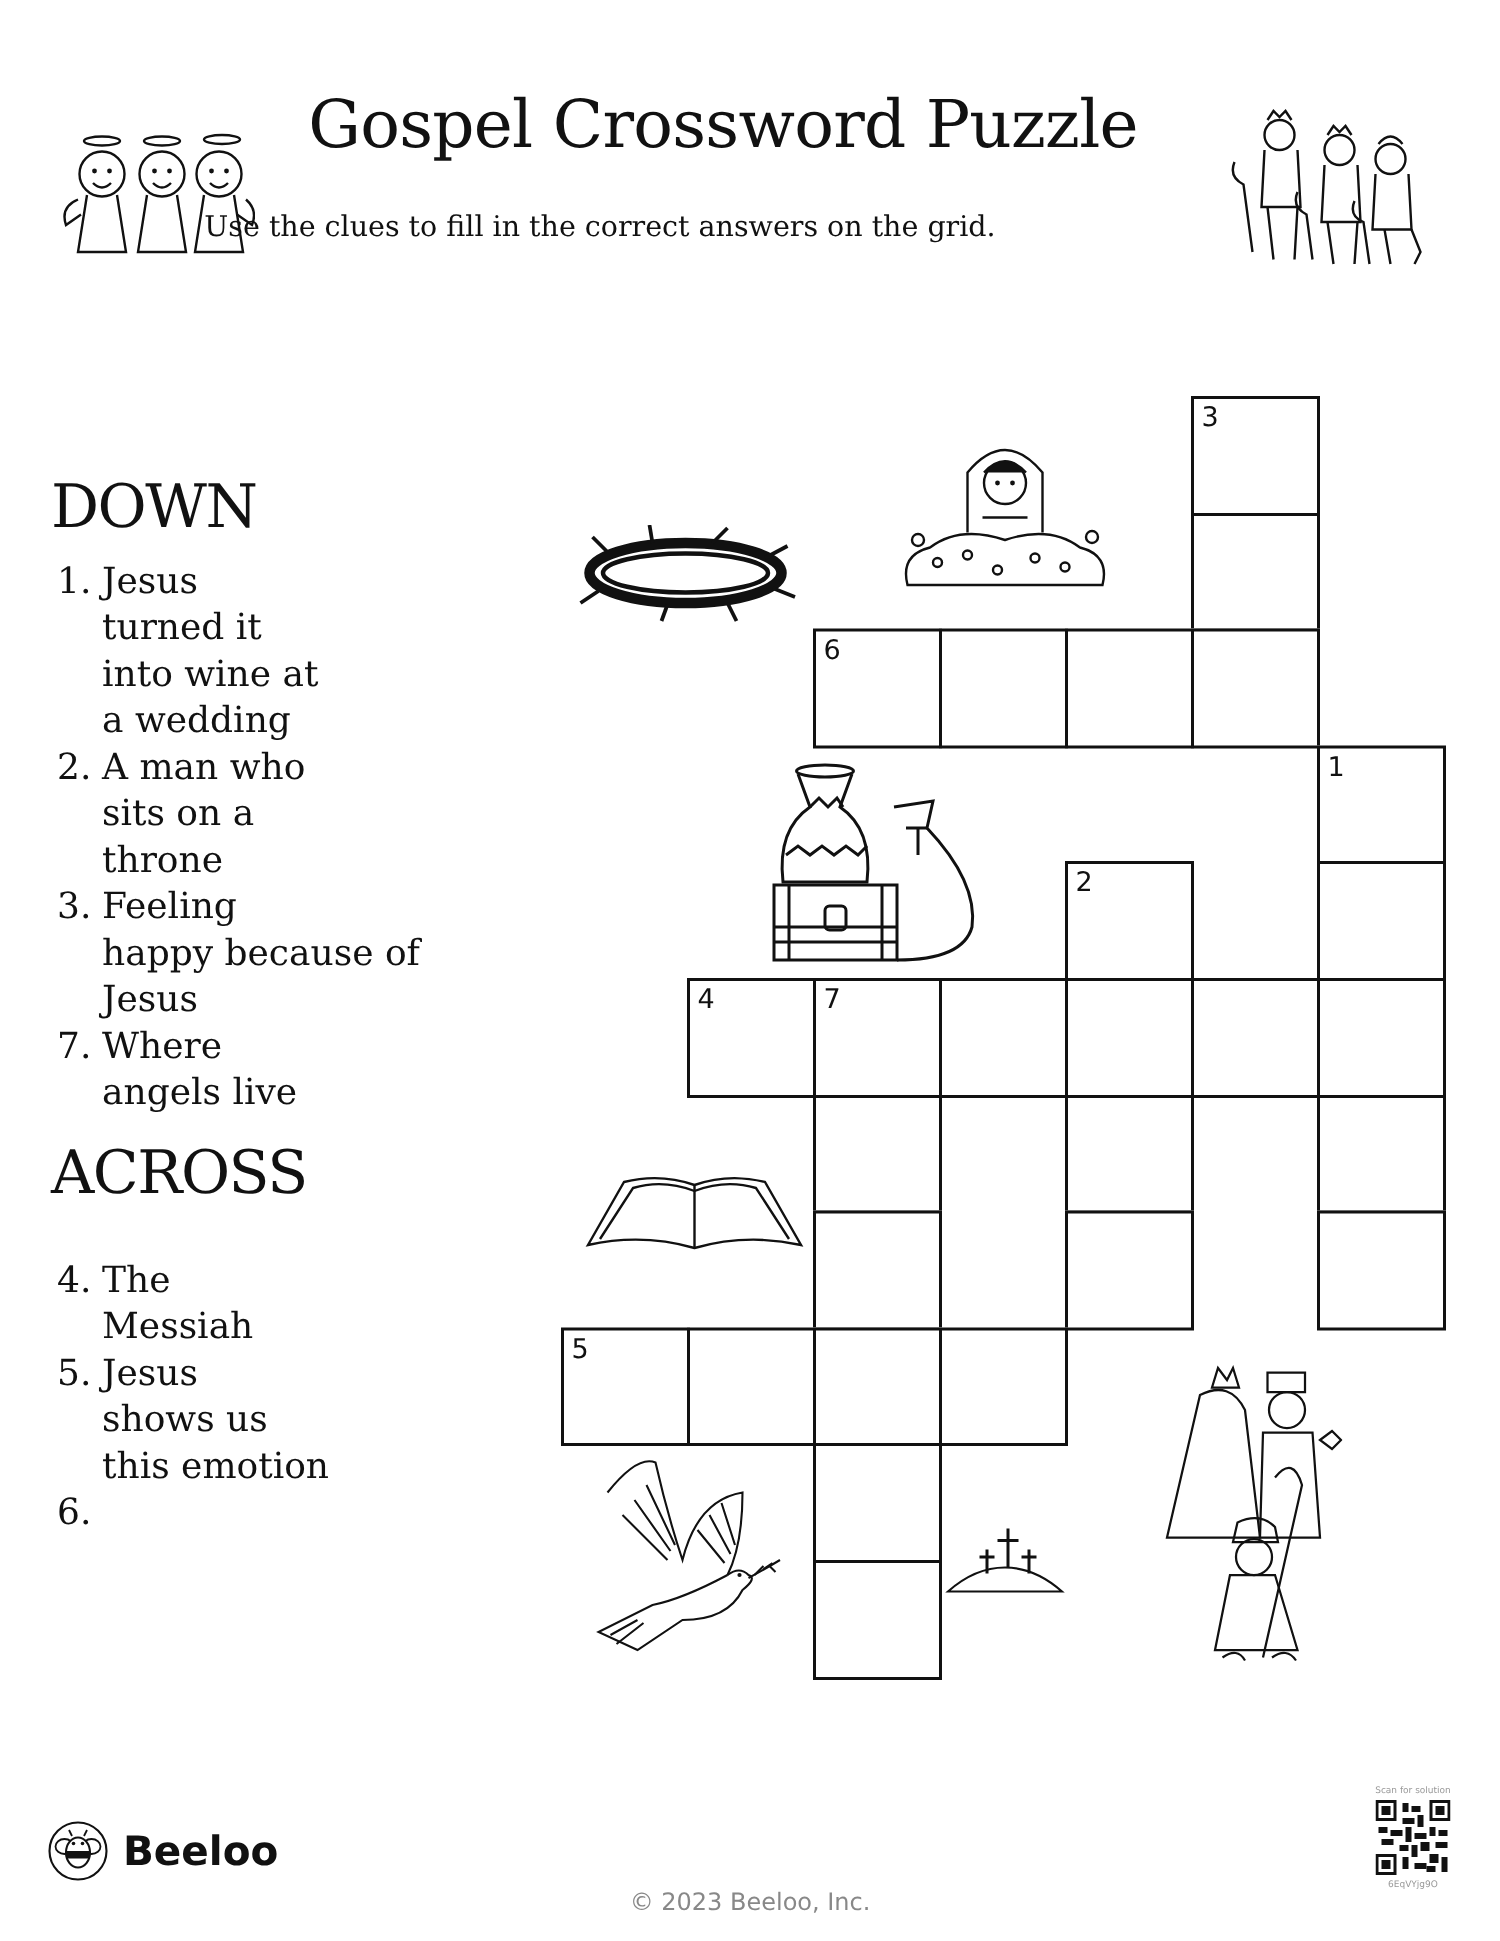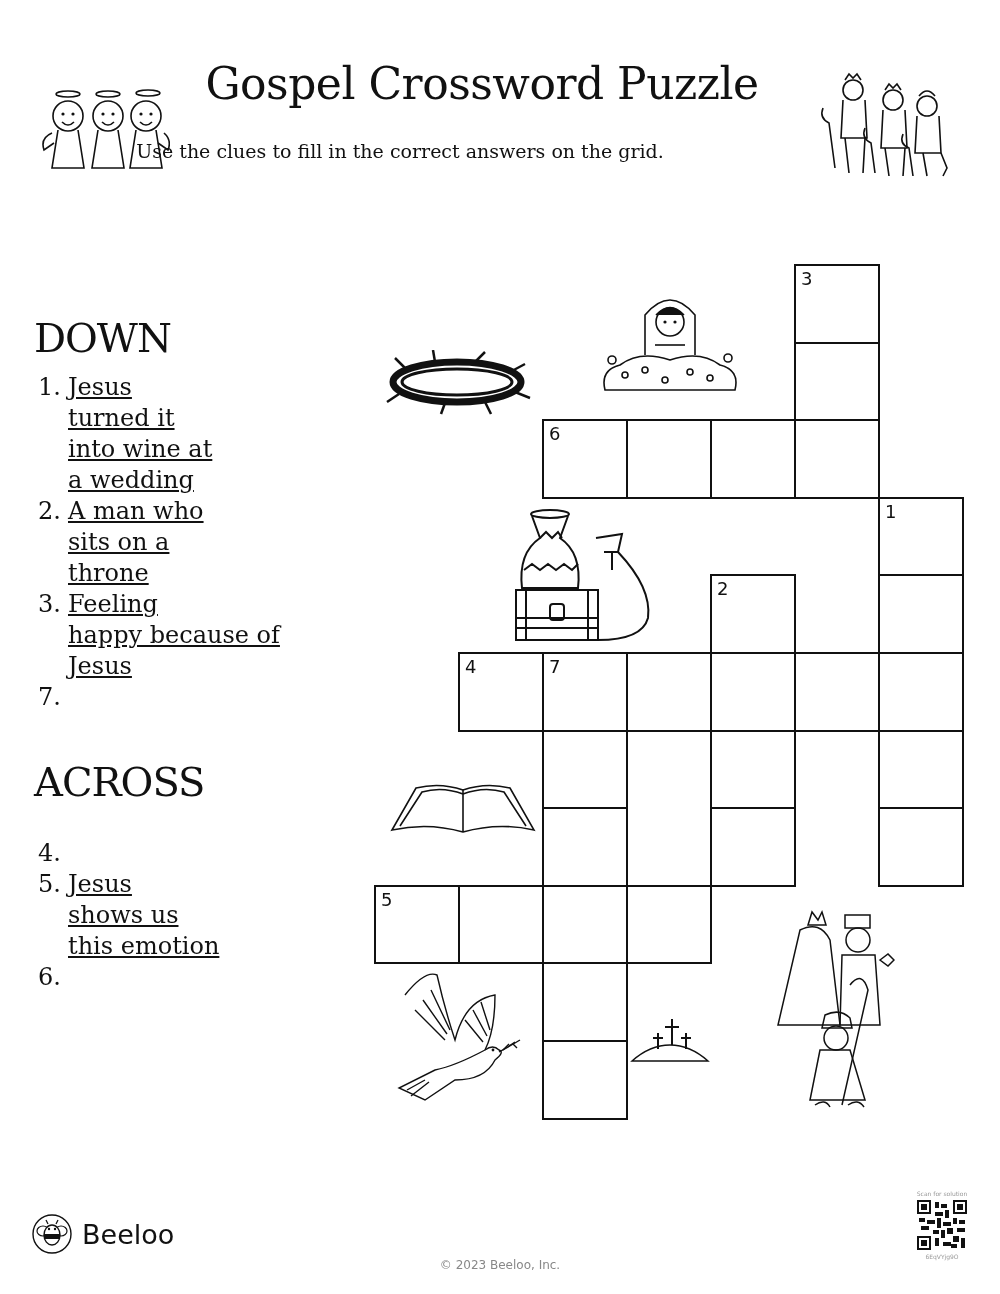--- a/index.html
+++ b/index.html
@@ -4,26 +4,26 @@
 <style>
   html, body { margin: 0; padding: 0; background: #ffffff; }
   body { width: 1000px; height: 1294px; position: relative; overflow: hidden; font-family: "DejaVu Serif", "Liberation Serif", serif; color: #111; }
   .abs { position: absolute; }
   .title { left: 0; width: 964px; top: 58px; text-align: center; font-family: "DejaVu Serif", serif; font-size: 44px; letter-spacing: -0.5px; font-weight: normal; }
   .subtitle { left: 0; width: 800px; top: 140px; text-align: center; font-family: "DejaVu Serif", serif; font-size: 19px; }
   .section-head { font-family: "DejaVu Serif", serif; font-size: 40px; left: 34px; letter-spacing: -1px; line-height: 1; }
   .clue-list { left: 38px; font-family: "DejaVu Serif", serif; font-size: 24px; line-height: 31px; }
   .clue { display: flex; }
   .clue-num { width: 30px; flex: 0 0 auto; }
-  .clue-text { width: 250px; white-space: pre-line; text-decoration: underline; }
+  .clue-text { width: 250px; white-space: pre-line; }
   .cell { position: absolute; box-sizing: border-box; border: 2px solid #111; background: #fff; }
   .cell-num { position: absolute; left: 5px; top: 2px; font-family: "DejaVu Sans", sans-serif; font-size: 18px; color: #111; }
   .footer-logo { left: 32px; top: 1214px; display: flex; align-items: center; gap: 10px; }
-  .logo-text { font-family: "DejaVu Sans", sans-serif; font-weight: normal; font-size: 27px; color: #111; }
-  .copyright { left: 0; width: 1000px; top: 1258px; text-align: center; font-family: "DejaVu Sans", sans-serif; font-size: 12px; color: #888; }
+  .logo-text { font-family: "DejaVu Sans", sans-serif; font-weight: bold; font-size: 27px; color: #111; }
+  .copyright { left: 0; width: 1000px; top: 1258px; text-align: center; font-family: "DejaVu Sans", sans-serif; font-size: 16px; color: #888; }
   .qr-label { font-family: "DejaVu Sans", sans-serif; font-size: 6px; color: #999; text-align: center; width: 60px; }
 </style>
 </head>
 <body>
 
 <div class="abs title">Gospel Crossword Puzzle</div>
 <div class="abs subtitle">Use the clues to fill in the correct answers on the grid.</div>
 
 <svg class="abs" style="left:40px;top:88px" width="130" height="85" viewBox="0 0 130 85">
   <g fill="none" stroke="#111" stroke-width="1.6">
@@ -85,27 +85,31 @@
 throne</span>
     </div>
   <div class="clue">
       <span class="clue-num">3.</span>
       <span class="clue-text">Feeling
 happy because of
 Jesus</span>
     </div>
   <div class="clue">
       <span class="clue-num">7.</span>
+      <span class="clue-text">Where
+angels live</span>
     </div>
 </div>
 
 <div class="abs section-head" style="top:762px">ACROSS</div>
 <div class="abs clue-list" style="top:838px">
   <div class="clue">
       <span class="clue-num">4.</span>
+      <span class="clue-text">The
+Messiah</span>
     </div>
   <div class="clue">
       <span class="clue-num">5.</span>
       <span class="clue-text">Jesus
 shows us
 this emotion</span>
     </div>
   <div class="clue">
       <span class="clue-num">6.</span>
     </div>

